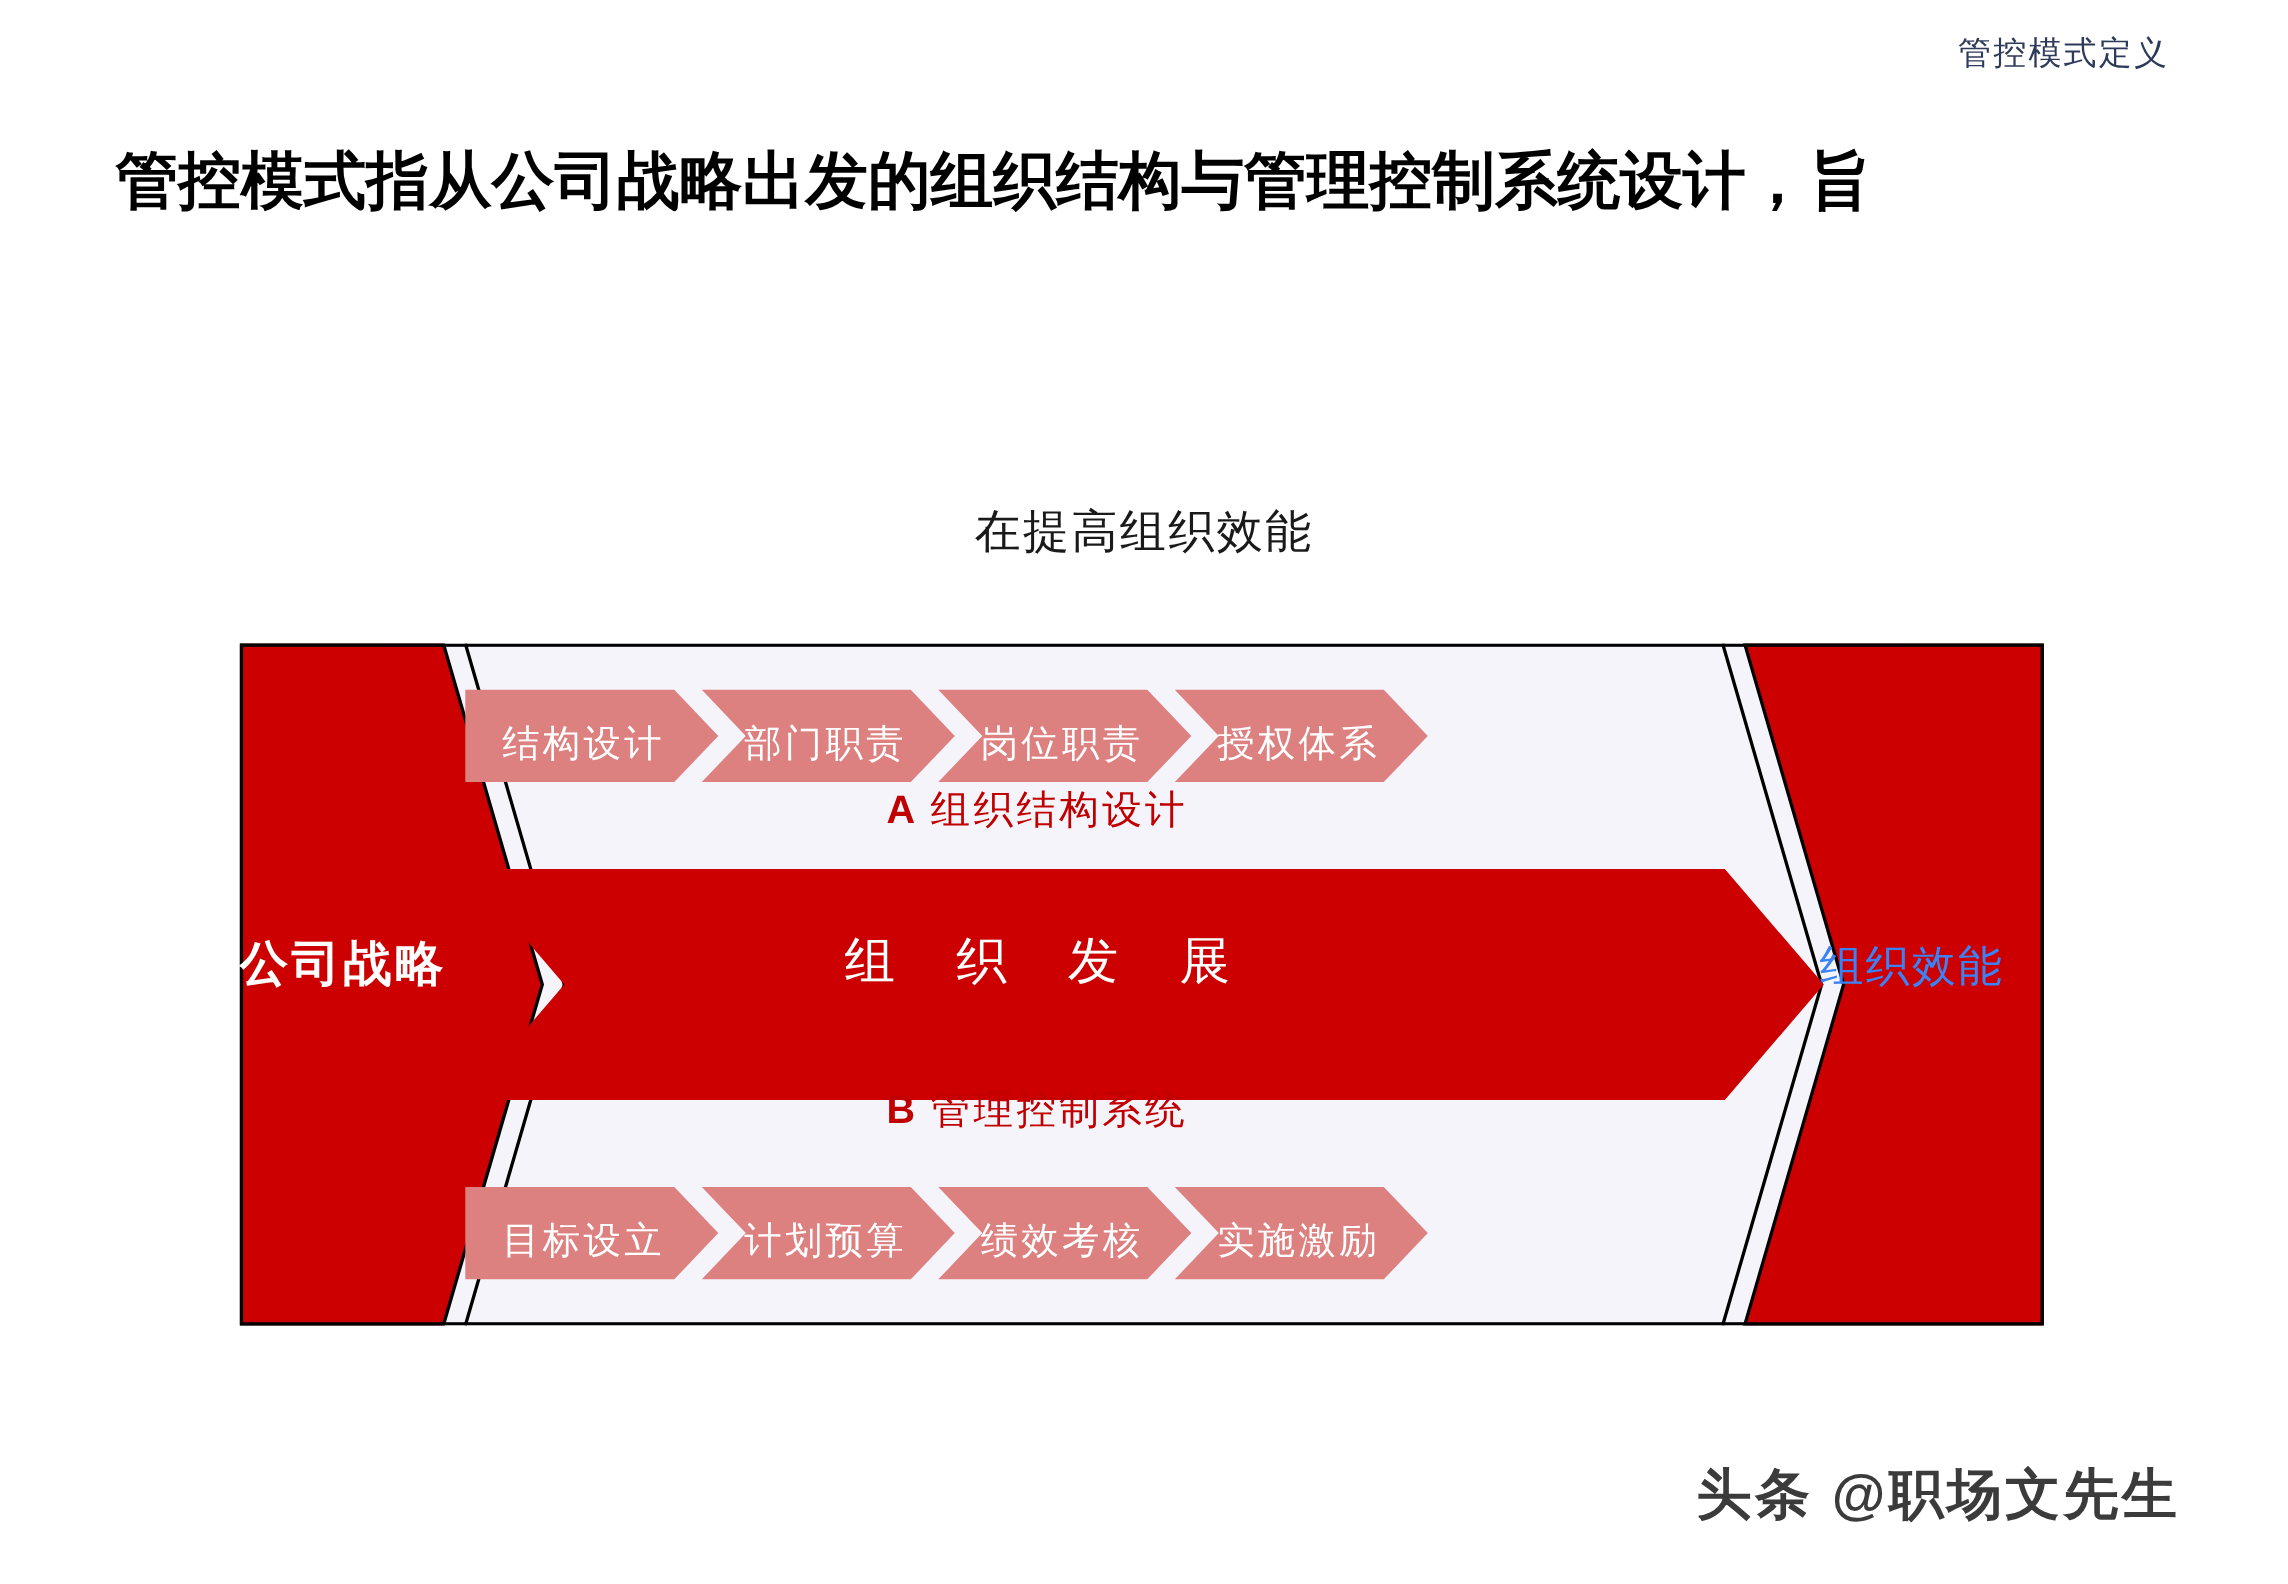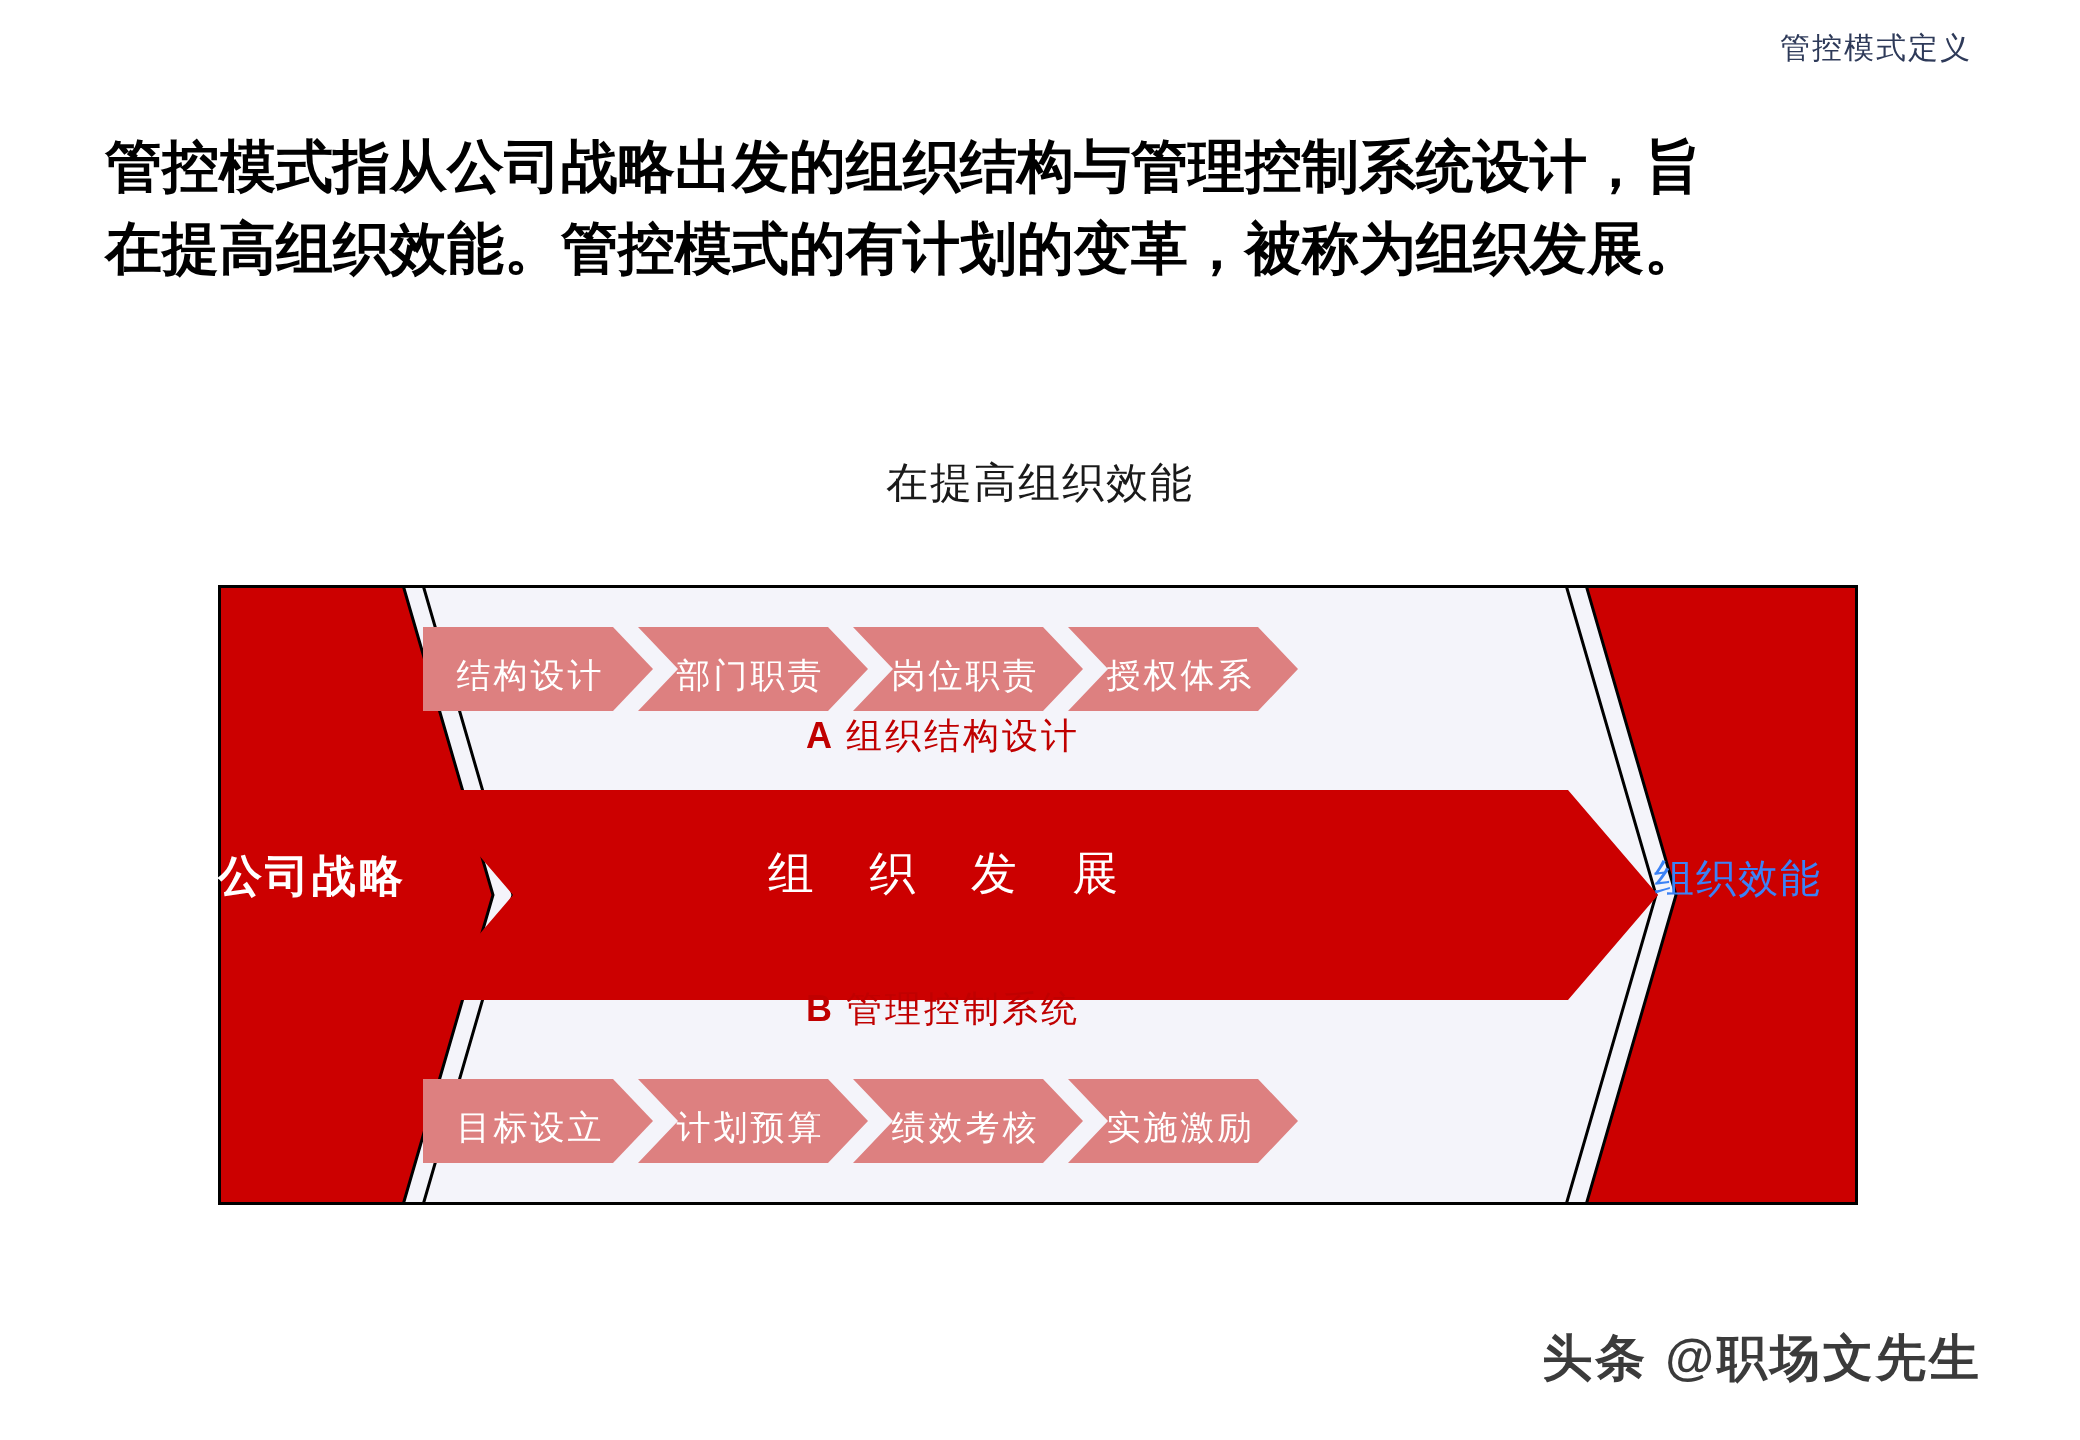--- a/index.html
+++ b/index.html
@@ -31,21 +31,21 @@
   }
 
   
   #statement {
     position: absolute;
     left: 105px;
     top: 125px;
     width: 1860px;
   }
   .statement-line {
-    font-family: Liberation Sans, sans-serif;
+    font-family: Liberation Serif, serif;
     font-weight: bold;
     font-size: 57px;
     line-height: 82px;
     color: #000000;
     letter-spacing: 0px;
     white-space: nowrap;
   }
 
   
   #diagram-caption {
@@ -165,21 +165,20 @@
 </style>
 </head>
 <body>
 
 <div id="header-bar">
   <div id="header-title">管控模式定义</div>
 </div>
 
 <div id="statement">
   <div class="statement-line">管控模式指从公司战略出发的组织结构与管理控制系统设计，旨</div>
-  <div class="statement-line">在提高组织效能。管控模式的有计划的变革，被称为组织发展。</div>
 </div>
 
 <div id="diagram-caption">在提高组织效能</div>
 
 <div id="diagram">
 
   <svg viewBox="0 0 1640 620" xmlns="http://www.w3.org/2000/svg">
 
     <rect x="136" y="0" width="1368" height="620" fill="#F4F4FA"></rect>
 

